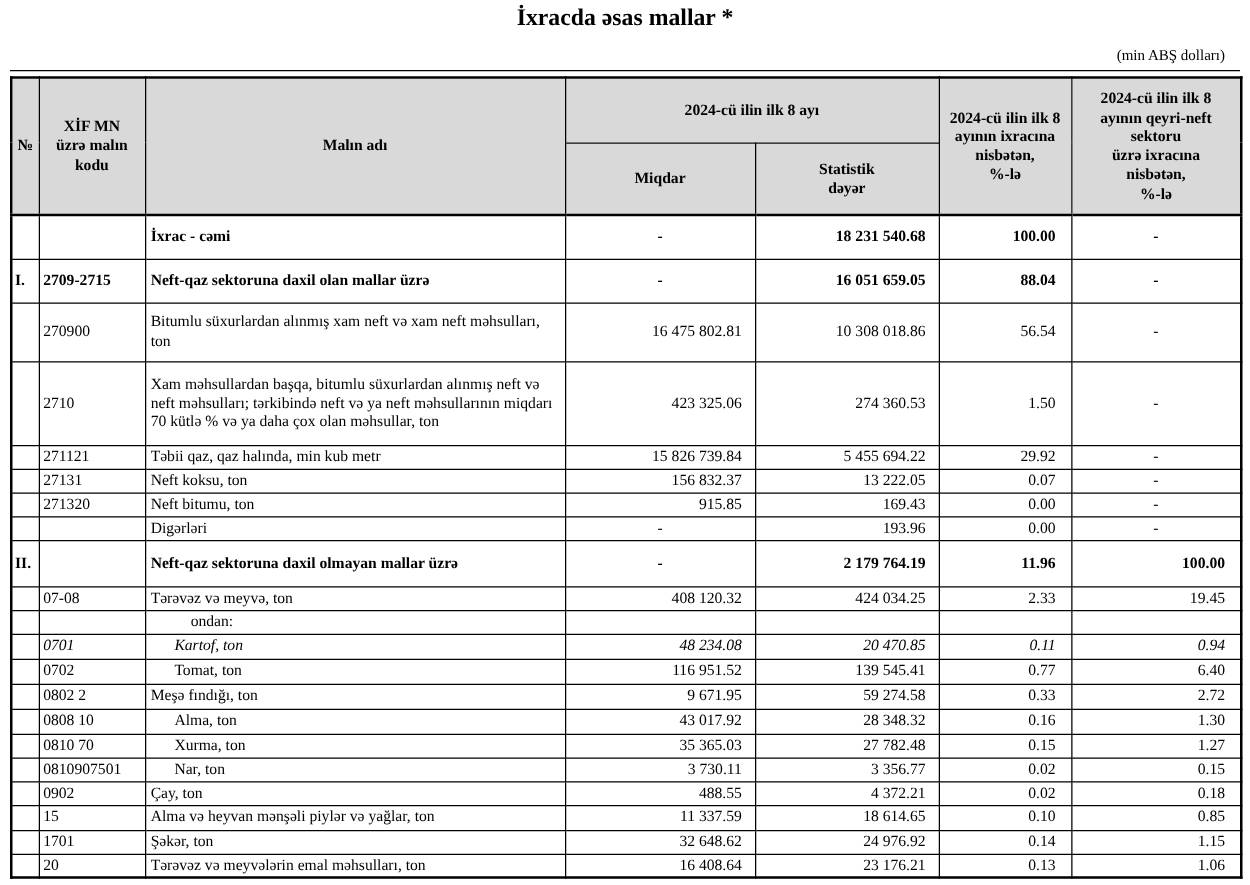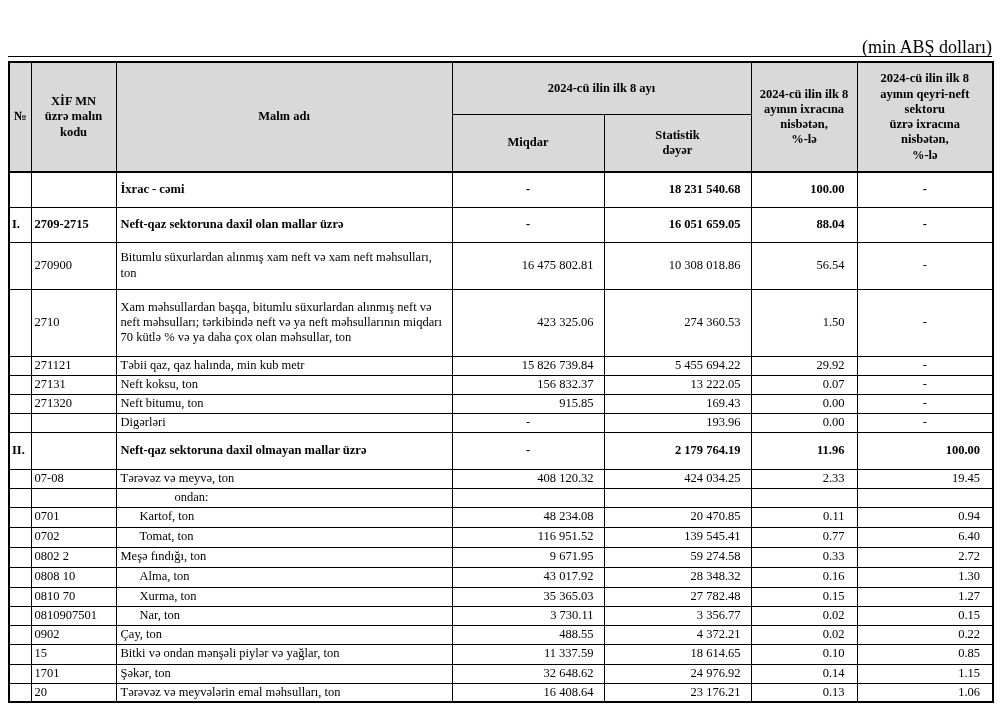--- a/index.html
+++ b/index.html
@@ -1,19 +1,19 @@
 <!DOCTYPE html>
 <html><head>
 <meta charset="utf-8">
 <style>
   html,body{margin:0;padding:0;background:#fff;}
   body{width:1000px;height:708px;font-family:"Liberation Serif",serif;color:#000;overflow:hidden;}
   .page{position:relative;width:1000px;height:708px;}
   .title{position:absolute;top:4px;left:0;width:100%;text-align:center;font-size:19px;font-weight:bold;margin:0;}
-  .unit-note{position:absolute;top:37px;right:8px;font-size:18px;}
+  .unit-note{position:absolute;top:37px;right:20px;font-size:12px;}
   .topline{position:absolute;top:56px;left:8px;width:984px;border-top:1.5px solid #000;}
   table.main{position:absolute;top:61px;left:8px;width:984px;border-collapse:collapse;table-layout:fixed;border:2px solid #000;font-size:12.5px;line-height:1.22;}
   th,td{border:1px solid #000;overflow:hidden;}
   thead th{background:#d9d9d9;font-weight:bold;text-align:center;vertical-align:middle;white-space:pre-line;font-size:12.5px;padding:1px 3px;}
   thead tr.h1{height:52px;}
   thead tr.h2{height:58px;}
   tbody tr{height:19px;}
   tbody td{vertical-align:middle;background:#fff;}
   .c-no{text-align:left;padding:1px 2px;font-weight:bold;}
   .c-code{text-align:left;padding:1px 3px;}
@@ -22,20 +22,21 @@
   .c-num{text-align:right;padding:1px 10px 1px 2px;white-space:nowrap;}
   .c-pct,.c-pctn{padding-right:12px;}
   td.dash{text-align:center;padding-right:2px;}
   tr.bold td{font-weight:bold;}
   tbody tr:first-child td{border-top:2px solid #000;}
 </style>
 </head>
 <body>
 
 <div class="page">
+  <h1 class="title">İxracda əsas mallar *</h1>
   <div class="unit-note">(min ABŞ dolları)</div>
   <div class="topline"></div>
 
   <table class="main">
     <colgroup>
       <col style="width:22px">
         <col style="width:85px">
         <col style="width:336px">
       <col style="width:152px">
         <col style="width:147px">
@@ -154,27 +155,27 @@
           <td class="c-code">07-08</td>
           <td class="c-name">Tərəvəz və meyvə, ton</td>
           <td class="c-num c-qty">408 120.32</td>
           <td class="c-num c-val">424 034.25</td>
           <td class="c-num c-pct">2.33</td>
           <td class="c-num c-pctn">19.45</td>
         </tr>
         <tr style="height: 19px;">
           <td class="c-no"></td>
           <td class="c-code"></td>
-          <td class="c-name" style="padding-left: 58px;">ondan:</td>
+          <td class="c-name" style="padding-left: 36px;">ondan:</td>
           <td class="c-num c-qty"></td>
           <td class="c-num c-val"></td>
           <td class="c-num c-pct"></td>
           <td class="c-num c-pctn"></td>
         </tr>
-        <tr style="height: 20px;">
+        <tr style="height: 20px; font-style: italic;">
           <td class="c-no"></td>
           <td class="c-code">0701</td>
           <td class="c-name" style="padding-left: 23px;">Kartof, ton</td>
           <td class="c-num c-qty">48 234.08</td>
           <td class="c-num c-val">20 470.85</td>
           <td class="c-num c-pct">0.11</td>
           <td class="c-num c-pctn">0.94</td>
         </tr>
         <tr style="height: 20px;">
           <td class="c-no"></td>
@@ -221,26 +222,26 @@
           <td class="c-num c-pct">0.02</td>
           <td class="c-num c-pctn">0.15</td>
         </tr>
         <tr style="height: 19px;">
           <td class="c-no"></td>
           <td class="c-code">0902</td>
           <td class="c-name">Çay, ton</td>
           <td class="c-num c-qty">488.55</td>
           <td class="c-num c-val">4 372.21</td>
           <td class="c-num c-pct">0.02</td>
-          <td class="c-num c-pctn">0.22</td>
+          <td class="c-num c-pctn">0.18</td>
         </tr>
         <tr style="height: 20px;">
           <td class="c-no"></td>
           <td class="c-code">15</td>
-          <td class="c-name">Bitki və ondan mənşəli piylər və yağlar, ton</td>
+          <td class="c-name">Alma və heyvan mənşəli piylər və yağlar, ton</td>
           <td class="c-num c-qty">11 337.59</td>
           <td class="c-num c-val">18 614.65</td>
           <td class="c-num c-pct">0.10</td>
           <td class="c-num c-pctn">0.85</td>
         </tr>
         <tr style="height: 19px;">
           <td class="c-no"></td>
           <td class="c-code">1701</td>
           <td class="c-name">Şəkər, ton</td>
           <td class="c-num c-qty">32 648.62</td>

